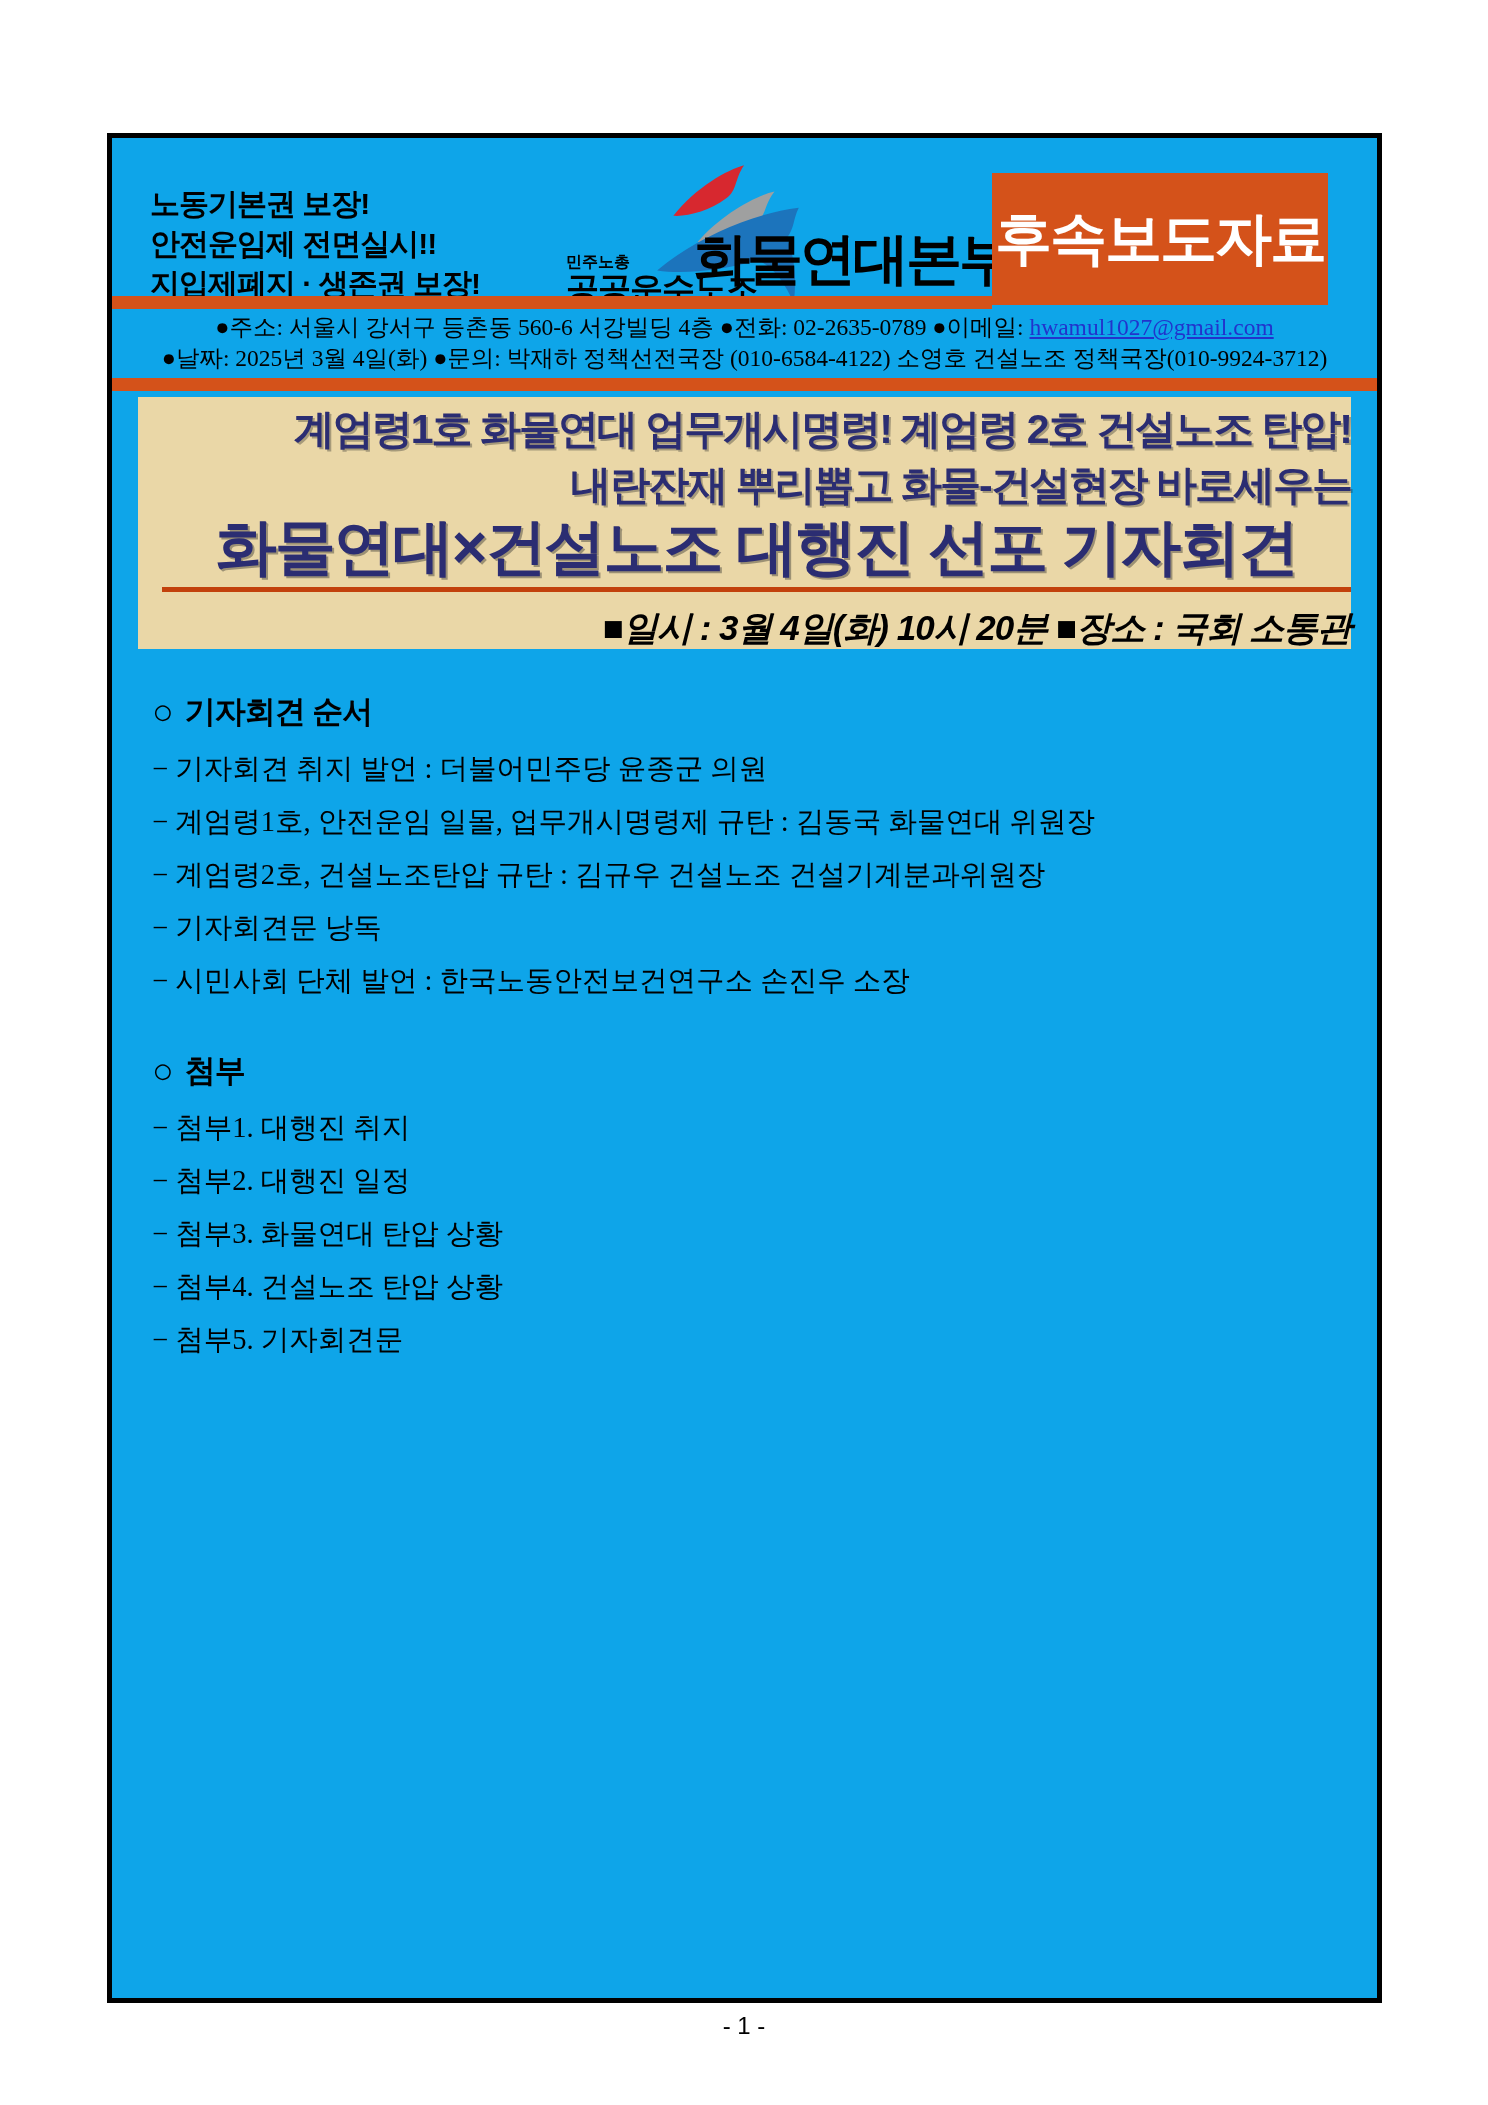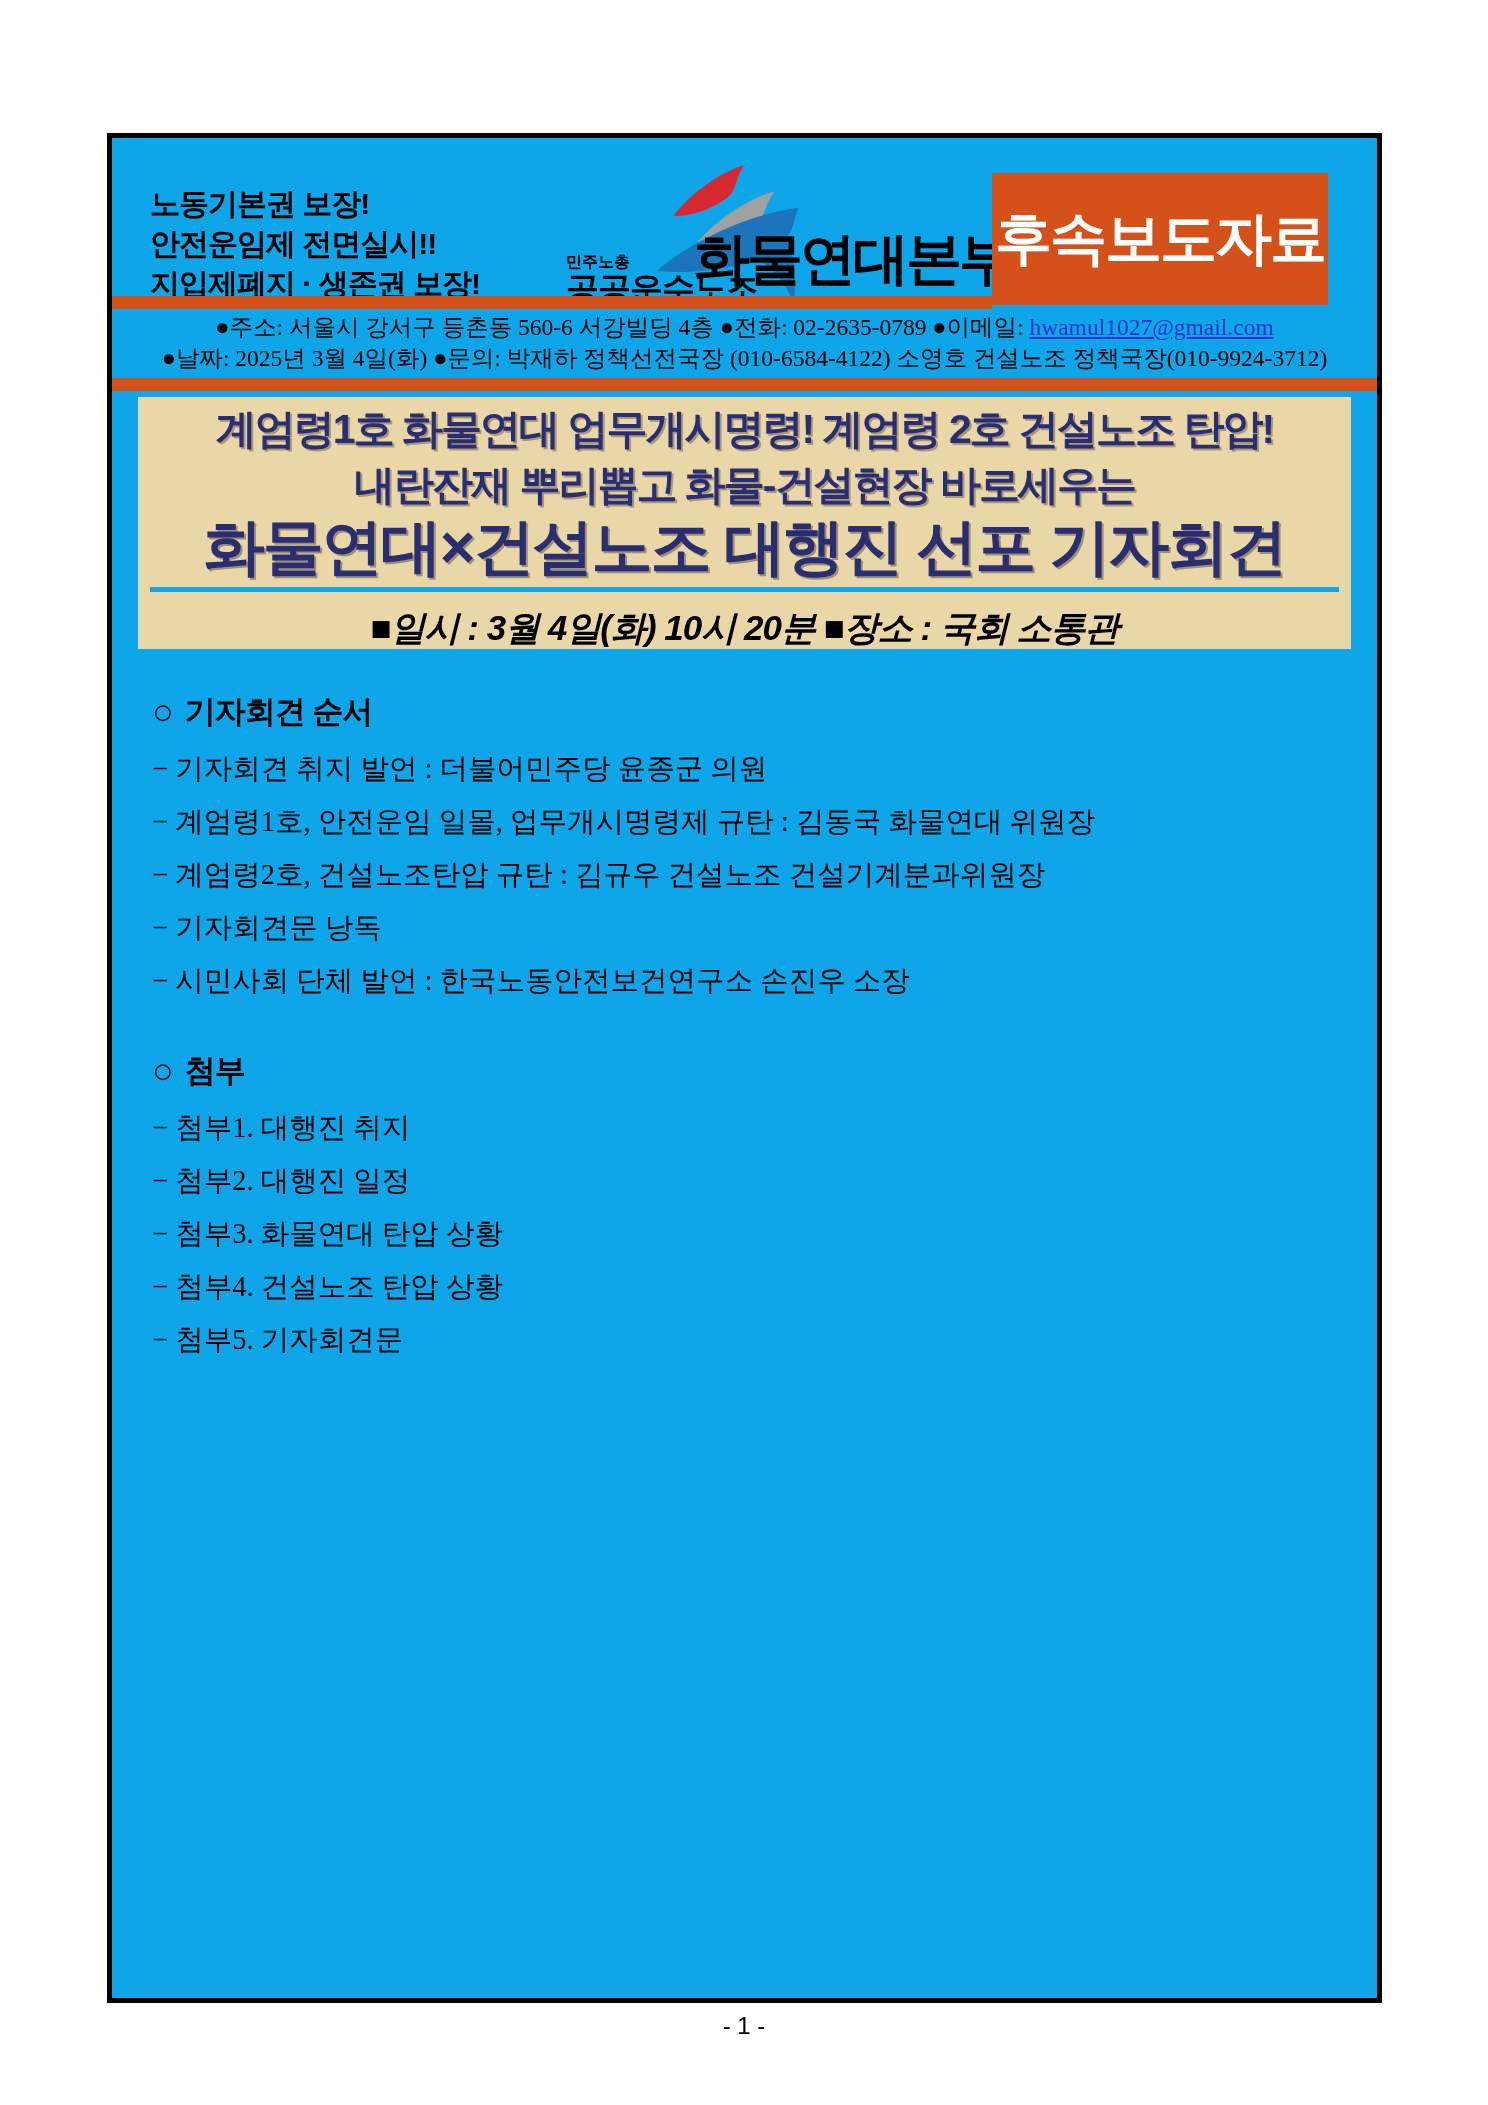--- a/index.html
+++ b/index.html
@@ -36,27 +36,27 @@
   .rule{position:absolute;height:13px;background:var(--accent_orange,#D4521A);}
   .rule1{left:0;top:158px;width:880px;}
   .rule2{left:0;top:240px;width:1265px;}
   
   .contact{position:absolute;left:0;top:174px;width:1265px;text-align:center;
     font-family:"Liberation Serif",serif;font-size:23.5px;line-height:31px;color:#000;white-space:nowrap;}
   .contact a{color:var(--link_blue,#2233CC);text-decoration:underline;}
   
   .banner{position:absolute;left:26px;top:259px;width:1213px;height:252px;
     background:var(--banner_beige,#EAD7A7);display:flex;flex-direction:column;
-    align-items:center;text-align:center;}
+    align-items:flex-end;text-align:center;}
   .banner-sub{margin-top:8px;font-size:41px;font-weight:800;line-height:48px;
     color:var(--headline_navy,#2B2D72);letter-spacing:-2px;white-space:nowrap;
     text-shadow:2px 2px 0 rgba(40,40,40,0.35);}
   .banner-title{margin-top:2px;width:calc(100% - 24px);font-size:61px;font-weight:800;
     line-height:72px;color:var(--headline_navy,#2B2D72);letter-spacing:-2px;white-space:nowrap;
-    text-shadow:2px 2px 0 rgba(40,40,40,0.4);border-bottom:5px solid #0ea5e9;padding-bottom:4px;}
+    text-shadow:2px 2px 0 rgba(40,40,40,0.4);border-bottom:5px solid #c2410c;padding-bottom:4px;}
   .banner-schedule{margin-top:13px;font-size:35px;font-weight:800;color:#000;
     letter-spacing:-1px;white-space:nowrap;font-style:italic;}
   
   .body{position:absolute;left:40px;top:552px;right:40px;}
   .section-heading{display:flex;align-items:center;font-size:31px;font-weight:800;
     color:#000;letter-spacing:-1px;line-height:44px;}
   .section-heading .bullet{font-weight:400;font-size:36px;margin-right:12px;}
   .item-list{list-style:none;margin-top:8px;}
   .item-list li{font-family:"Liberation Serif",serif;font-size:28.5px;line-height:53px;
     color:#000;white-space:nowrap;}

